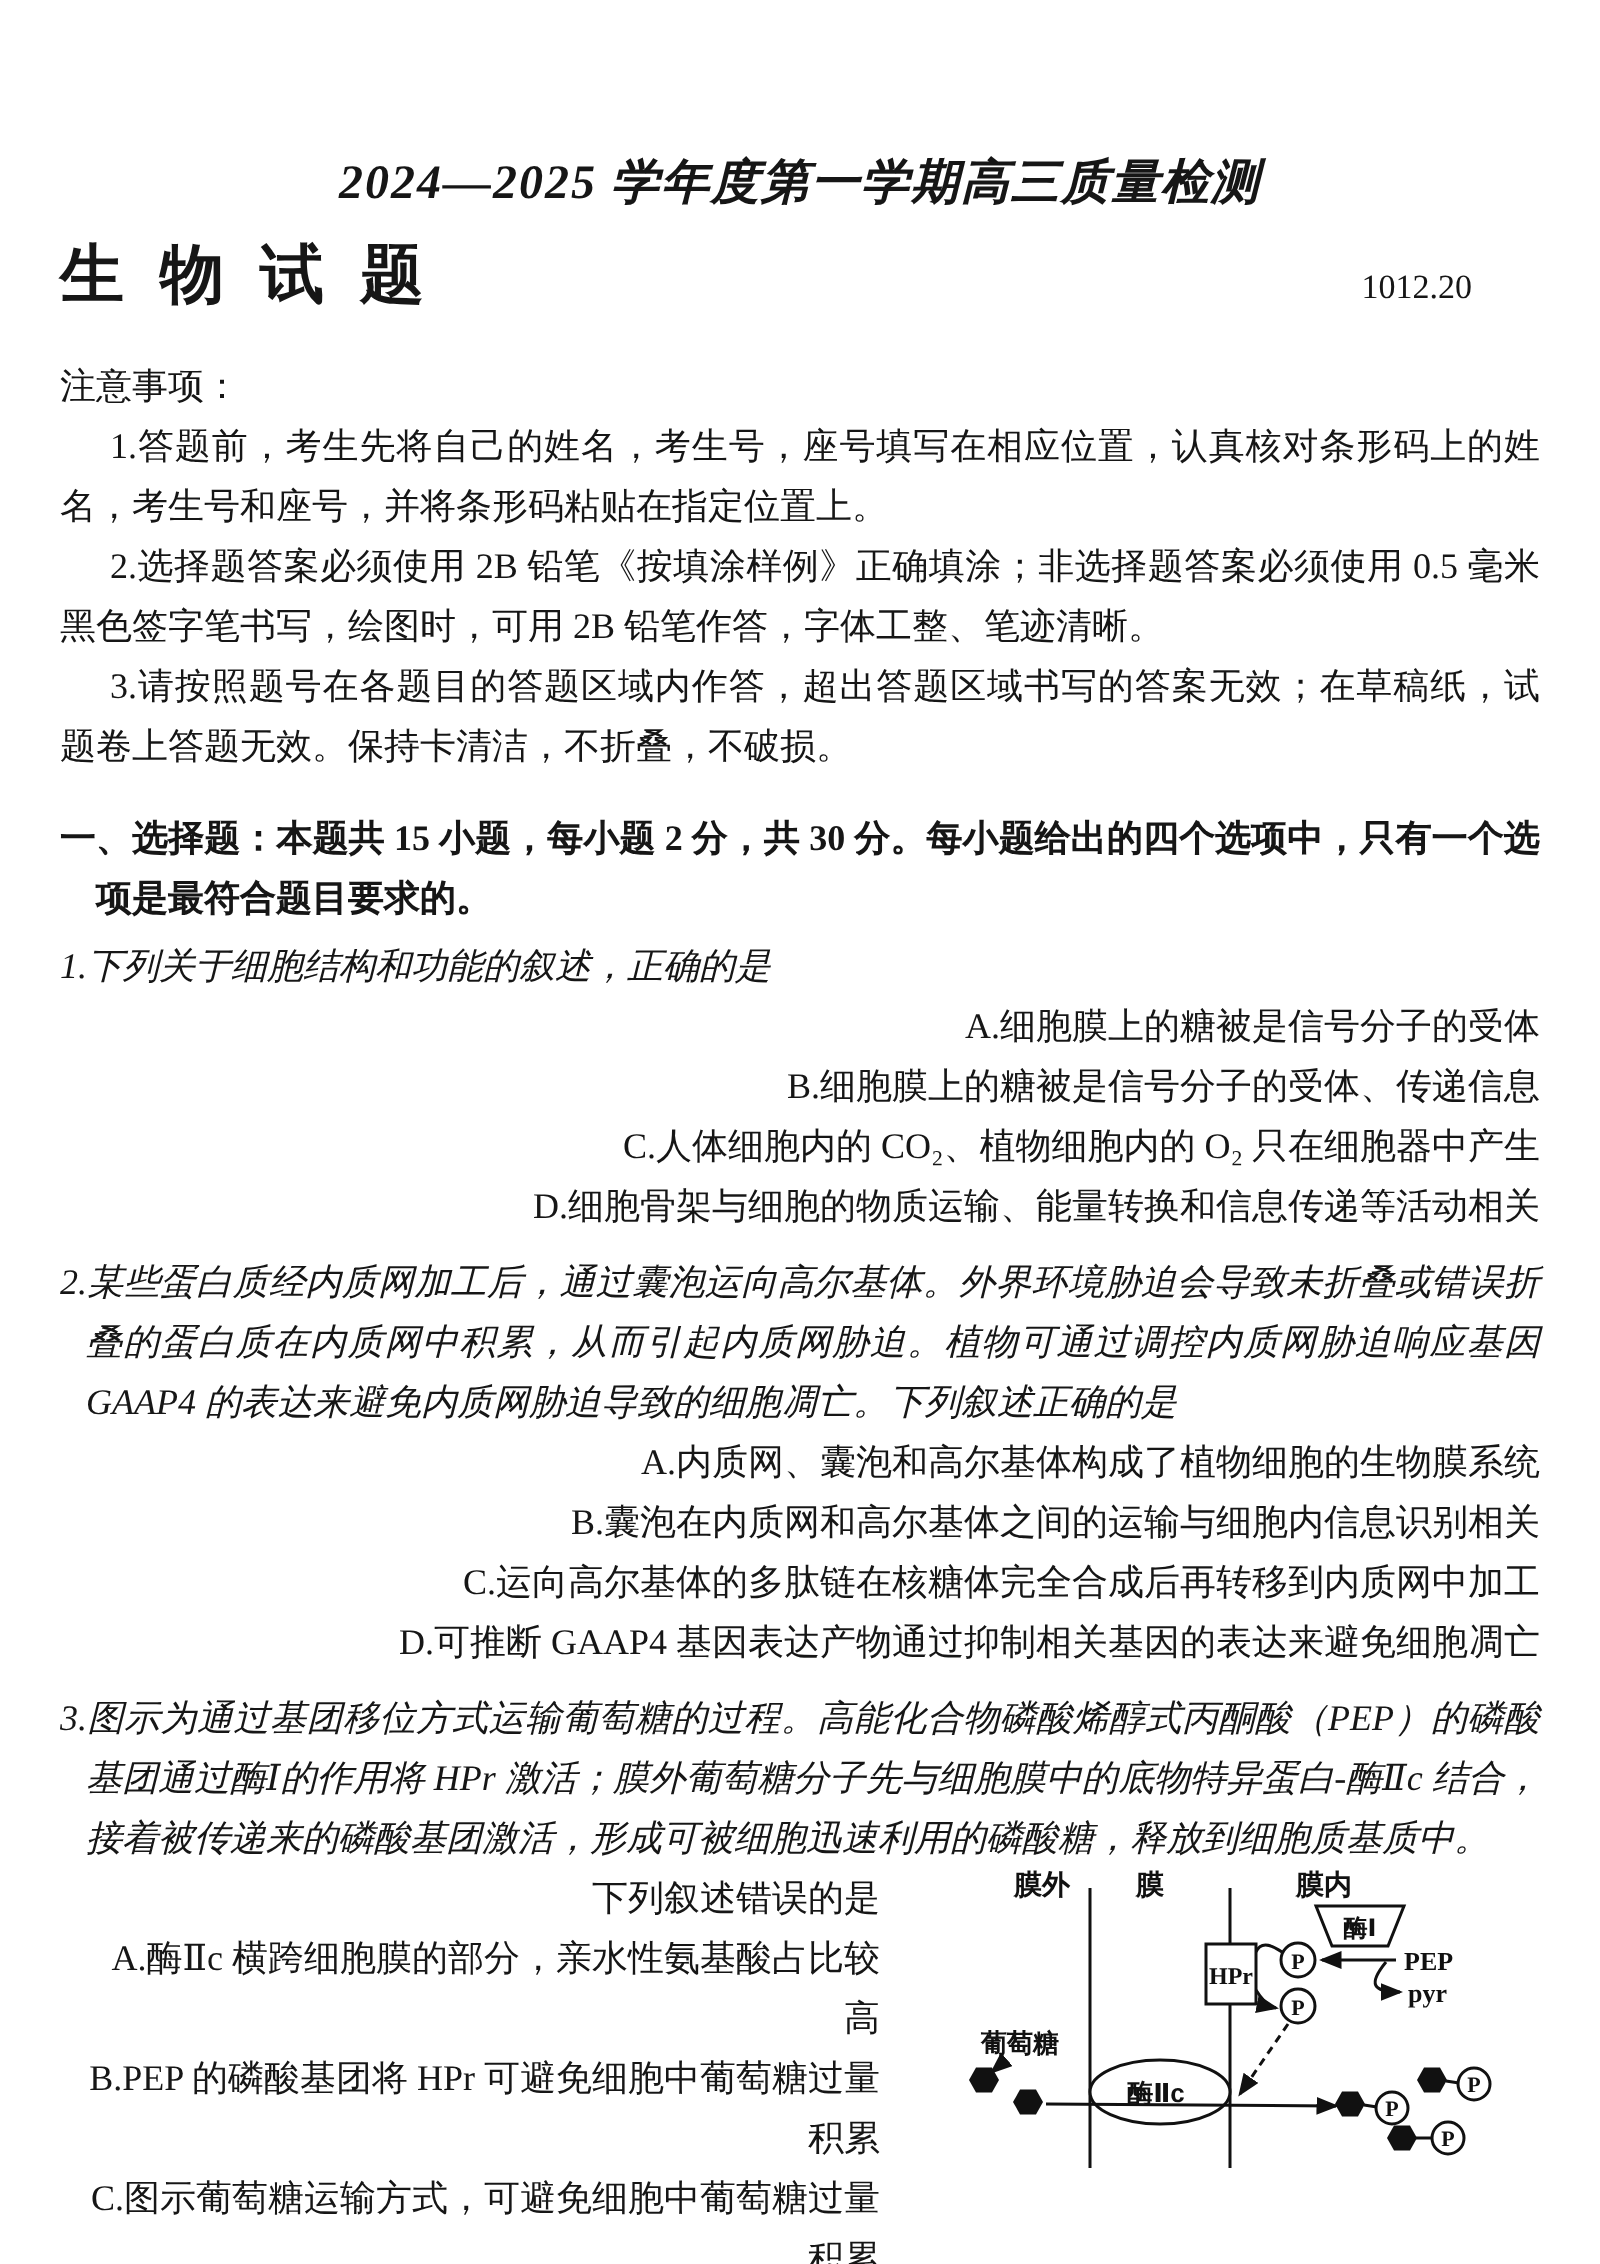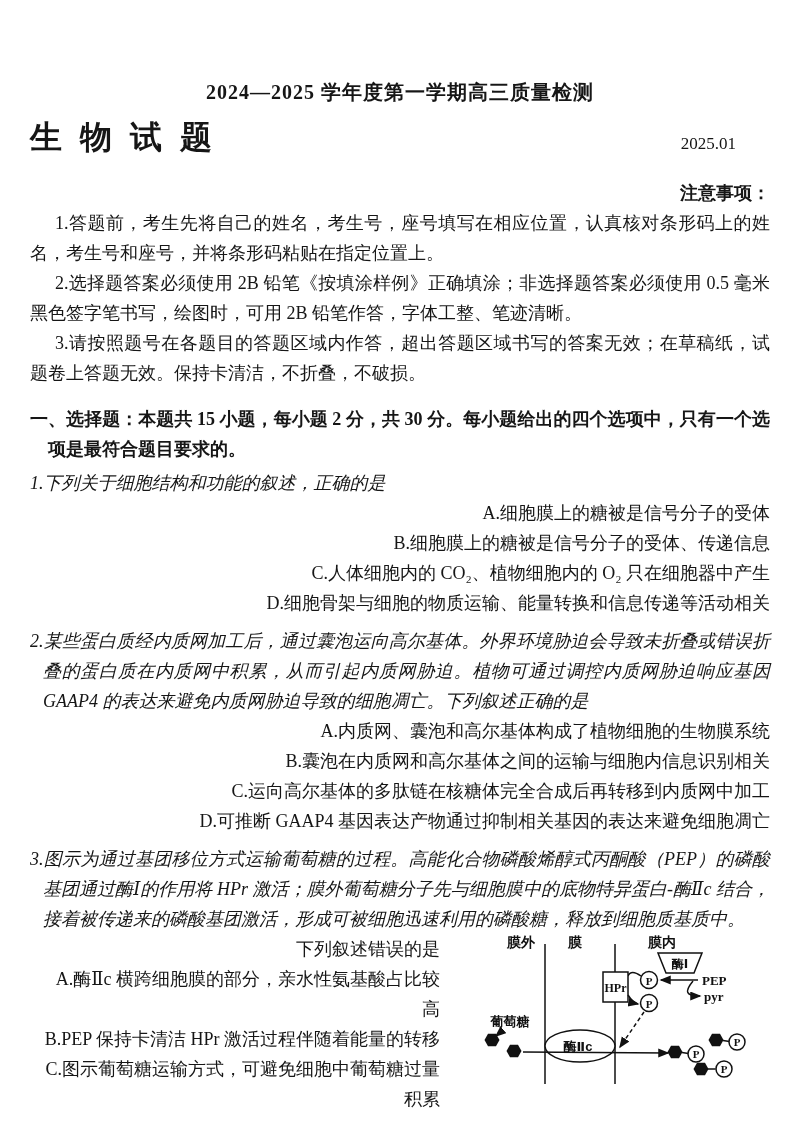--- a/index.html
+++ b/index.html
@@ -10,38 +10,38 @@
     background: #ffffff;
     color: #161616;
     font-family: "Liberation Serif", "DejaVu Serif", serif;
     box-sizing: border-box;
     padding: 0 30px;
     overflow: hidden;
   }
   .exam-session {
     margin-top: 76px;
     text-align: center;
-    font-size: 20px; line-height: 32px;
-    font-weight: 700; letter-spacing: 1px;
+    font-size: 24px; line-height: 32px;
+    font-weight: 700; letter-spacing: 1px; font-style: italic;
   }
   .subject-title {
     margin-top: 8px;
     font-size: 32px; line-height: 42px;
     font-weight: 800; letter-spacing: 5px;
   }
   .exam-date {
     position: absolute; top: 134px; right: 64px;
     font-size: 17px;
   }
   .doc-body {
     margin-top: 20px;
     font-size: 18px; line-height: 30px;
     text-align: justify;
   }
-  .notice-heading { font-weight: 700; text-align: right; }
+  .notice-heading { font-weight: 400; text-align: left; }
   .notice-item { text-indent: 25px; }
   .section-heading {
     font-weight: 700;
     margin-top: 16px;
     padding-left: 18px; text-indent: -18px;
   }
   .question { margin-top: 4px; }
   .question.q2 { margin-top: 8px; }
   .question.q3 { margin-top: 8px; }
   .q-stem { padding-left: 13px; text-indent: -13px; font-style: italic; }
@@ -57,21 +57,21 @@
   .fig-stroke { stroke: #111; fill: none; stroke-width: 1.5; }
   .fig-fillwhite { fill: #ffffff; stroke: #111; stroke-width: 1.5; }
 </style>
 </head>
 <body>
 
 <div class="page">
 
   <div class="exam-session">2024—2025 学年度第一学期高三质量检测</div>
   <div class="subject-title">生 物 试 题</div>
-  <div class="exam-date">2025.01</div>
+  <div class="exam-date">1012.20</div>
 
   <div class="doc-body">
 
     <div class="notice-heading">注意事项：</div>
     <div class="notice-item">1.答题前，考生先将自己的姓名，考生号，座号填写在相应位置，认真核对条形码上的姓名，考生号和座号，并将条形码粘贴在指定位置上。</div>
     <div class="notice-item">2.选择题答案必须使用 2B 铅笔《按填涂样例》正确填涂；非选择题答案必须使用 0.5 毫米黑色签字笔书写，绘图时，可用 2B 铅笔作答，字体工整、笔迹清晰。</div>
     <div class="notice-item">3.请按照题号在各题目的答题区域内作答，超出答题区域书写的答案无效；在草稿纸，试题卷上答题无效。保持卡清洁，不折叠，不破损。</div>
 
     <div class="section-heading">一、选择题：本题共 15 小题，每小题 2 分，共 30 分。每小题给出的四个选项中，只有一个选项是最符合题目要求的。</div>
 
@@ -90,21 +90,21 @@
       <div class="q-option">C.运向高尔基体的多肽链在核糖体完全合成后再转移到内质网中加工</div>
       <div class="q-option">D.可推断 GAAP4 基因表达产物通过抑制相关基因的表达来避免细胞凋亡</div>
     </div>
 
     <div class="question q3">
       <div class="q-stem"><span>3.</span><span>图示为通过基团移位方式运输葡萄糖的过程。高能化合物磷酸烯醇式丙酮酸（PEP）的磷酸基团通过酶Ⅰ的作用将 HPr 激活；膜外葡萄糖分子先与细胞膜中的底物特异蛋白-酶Ⅱc 结合，接着被传递来的磷酸基团激活，形成可被细胞迅速利用的磷酸糖，释放到细胞质基质中。</span></div>
 
       <div class="q3-figrow">
         <div class="q-lead">下列叙述错误的是</div>
         <div class="q-option">A.酶Ⅱc 横跨细胞膜的部分，亲水性氨基酸占比较高</div>
-        <div class="q-option">B.PEP 保持卡清洁 HPr 激活过程伴随着能量的转移</div>
+        <div class="q-option">B.PEP 的磷酸基团将 HPr 可避免细胞中葡萄糖过量积累</div>
         <div class="q-option">C.图示葡萄糖运输方式，可避免细胞中葡萄糖过量积累</div>
 
         <svg class="figure-svg" viewBox="0 0 320 158">
           <defs>
             <marker id="ah" markerWidth="9" markerHeight="8" refX="6.5" refY="3" orient="auto">
               <path d="M0,0 L7.5,3 L0,6 z" fill="#111"></path>
             </marker>
             <polygon id="hex" points="-4,-6.2 4,-6.2 7.5,0 4,6.2 -4,6.2 -7.5,0" fill="#111"></polygon>
           </defs>
 

